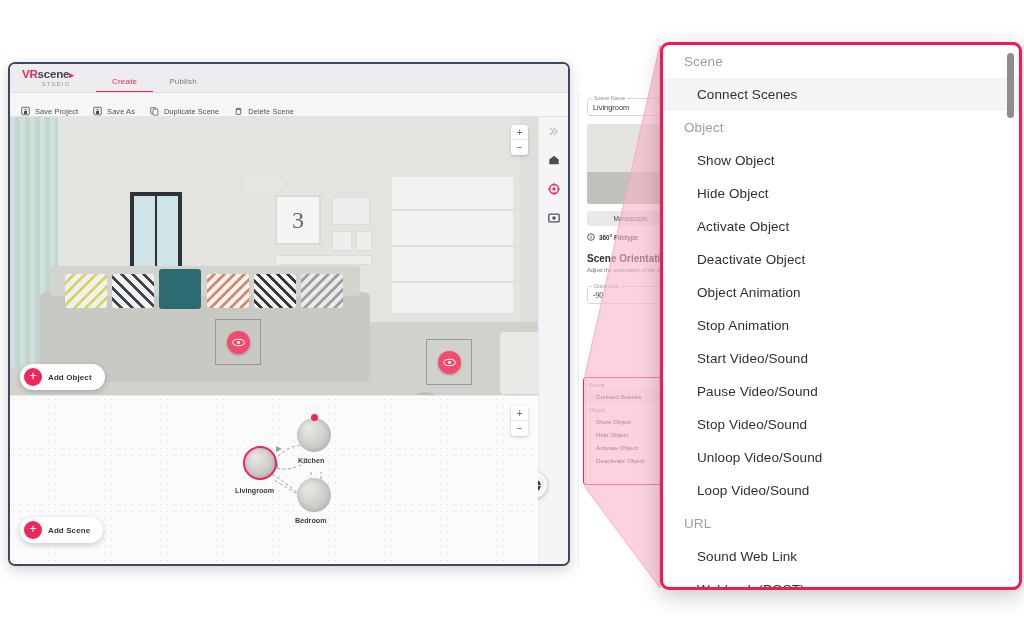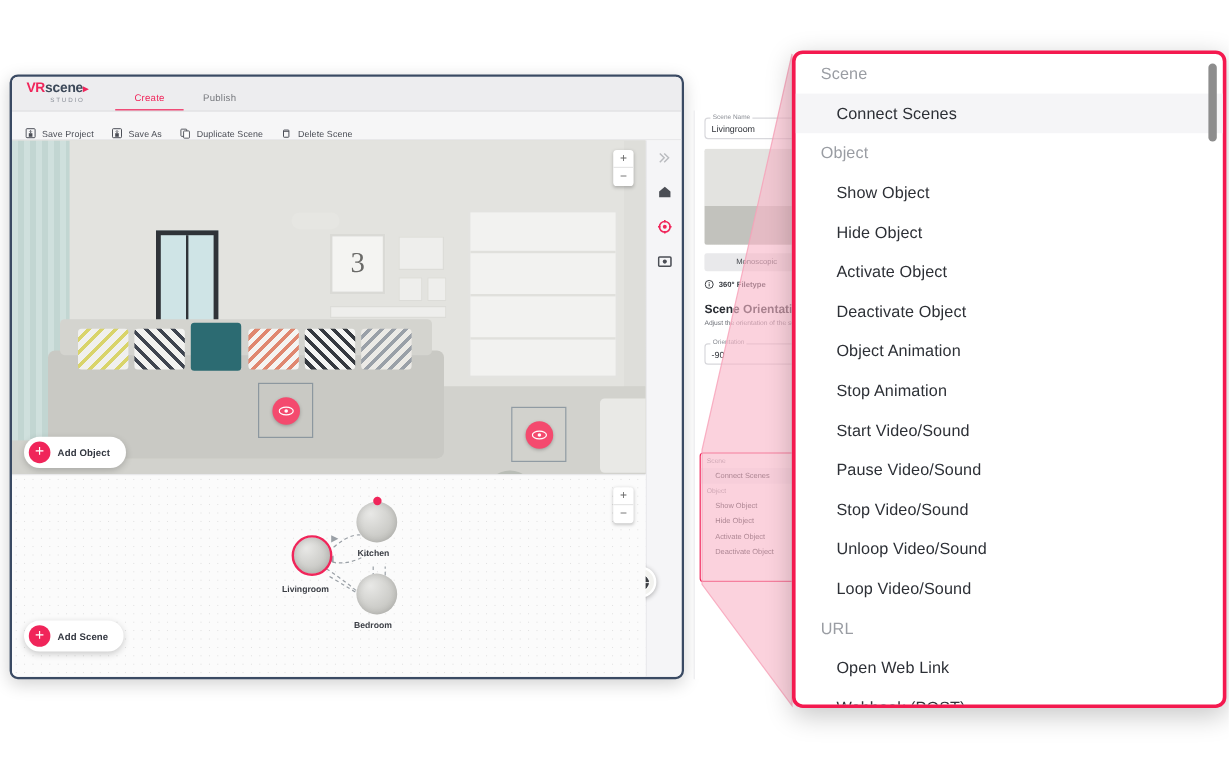--- a/index.html
+++ b/index.html
@@ -381,21 +381,21 @@
     <div class="selbox">Monoscopic</div>
     <div class="ftype">
       <svg width="8" height="8" viewBox="0 0 12 12">
           <circle cx="6" cy="6" r="5" fill="none" stroke="#35383e" stroke-width="1.2"></circle>
           <path d="M6 5v3.5M6 3.3v1" stroke="#35383e" stroke-width="1.2"></path>
         </svg>
       <span>360° Filetype</span>
     </div>
     <div class="secttl">Scene Orientation</div>
     <div class="secsub">Adjust the orientation of the scene</div>
-    <div class="fld" style="margin-top:12px;">
+    <div class="fld" style="margin-top:12px;font-family:Liberation Serif, serif;">
       <div class="cap">Orientation</div>
       <div class="val">-90</div>
     </div>
     <div style="height:114px;"></div>
     <div class="addbtn">Add Event</div>
   </div>
 
   <div class="minidrop">
     <div class="mgrp">Scene</div>
     <div class="mitem hl">Connect Scenes</div>
@@ -423,19 +423,19 @@
       <div class="bd-item">Deactivate Object</div>
       <div class="bd-item">Object Animation</div>
       <div class="bd-item">Stop Animation</div>
       <div class="bd-item">Start Video/Sound</div>
       <div class="bd-item">Pause Video/Sound</div>
       <div class="bd-item">Stop Video/Sound</div>
       <div class="bd-item">Unloop Video/Sound</div>
       <div class="bd-item">Loop Video/Sound</div>
 
       <div class="bd-grp">URL</div>
-      <div class="bd-item">Open Web Link</div>
+      <div class="bd-item">Sound Web Link</div>
       <div class="bd-item">Webhook (POST)</div>
     </div>
     <div class="bd-scroll"></div>
   </div>
 
 </div>
 
 </body></html>

